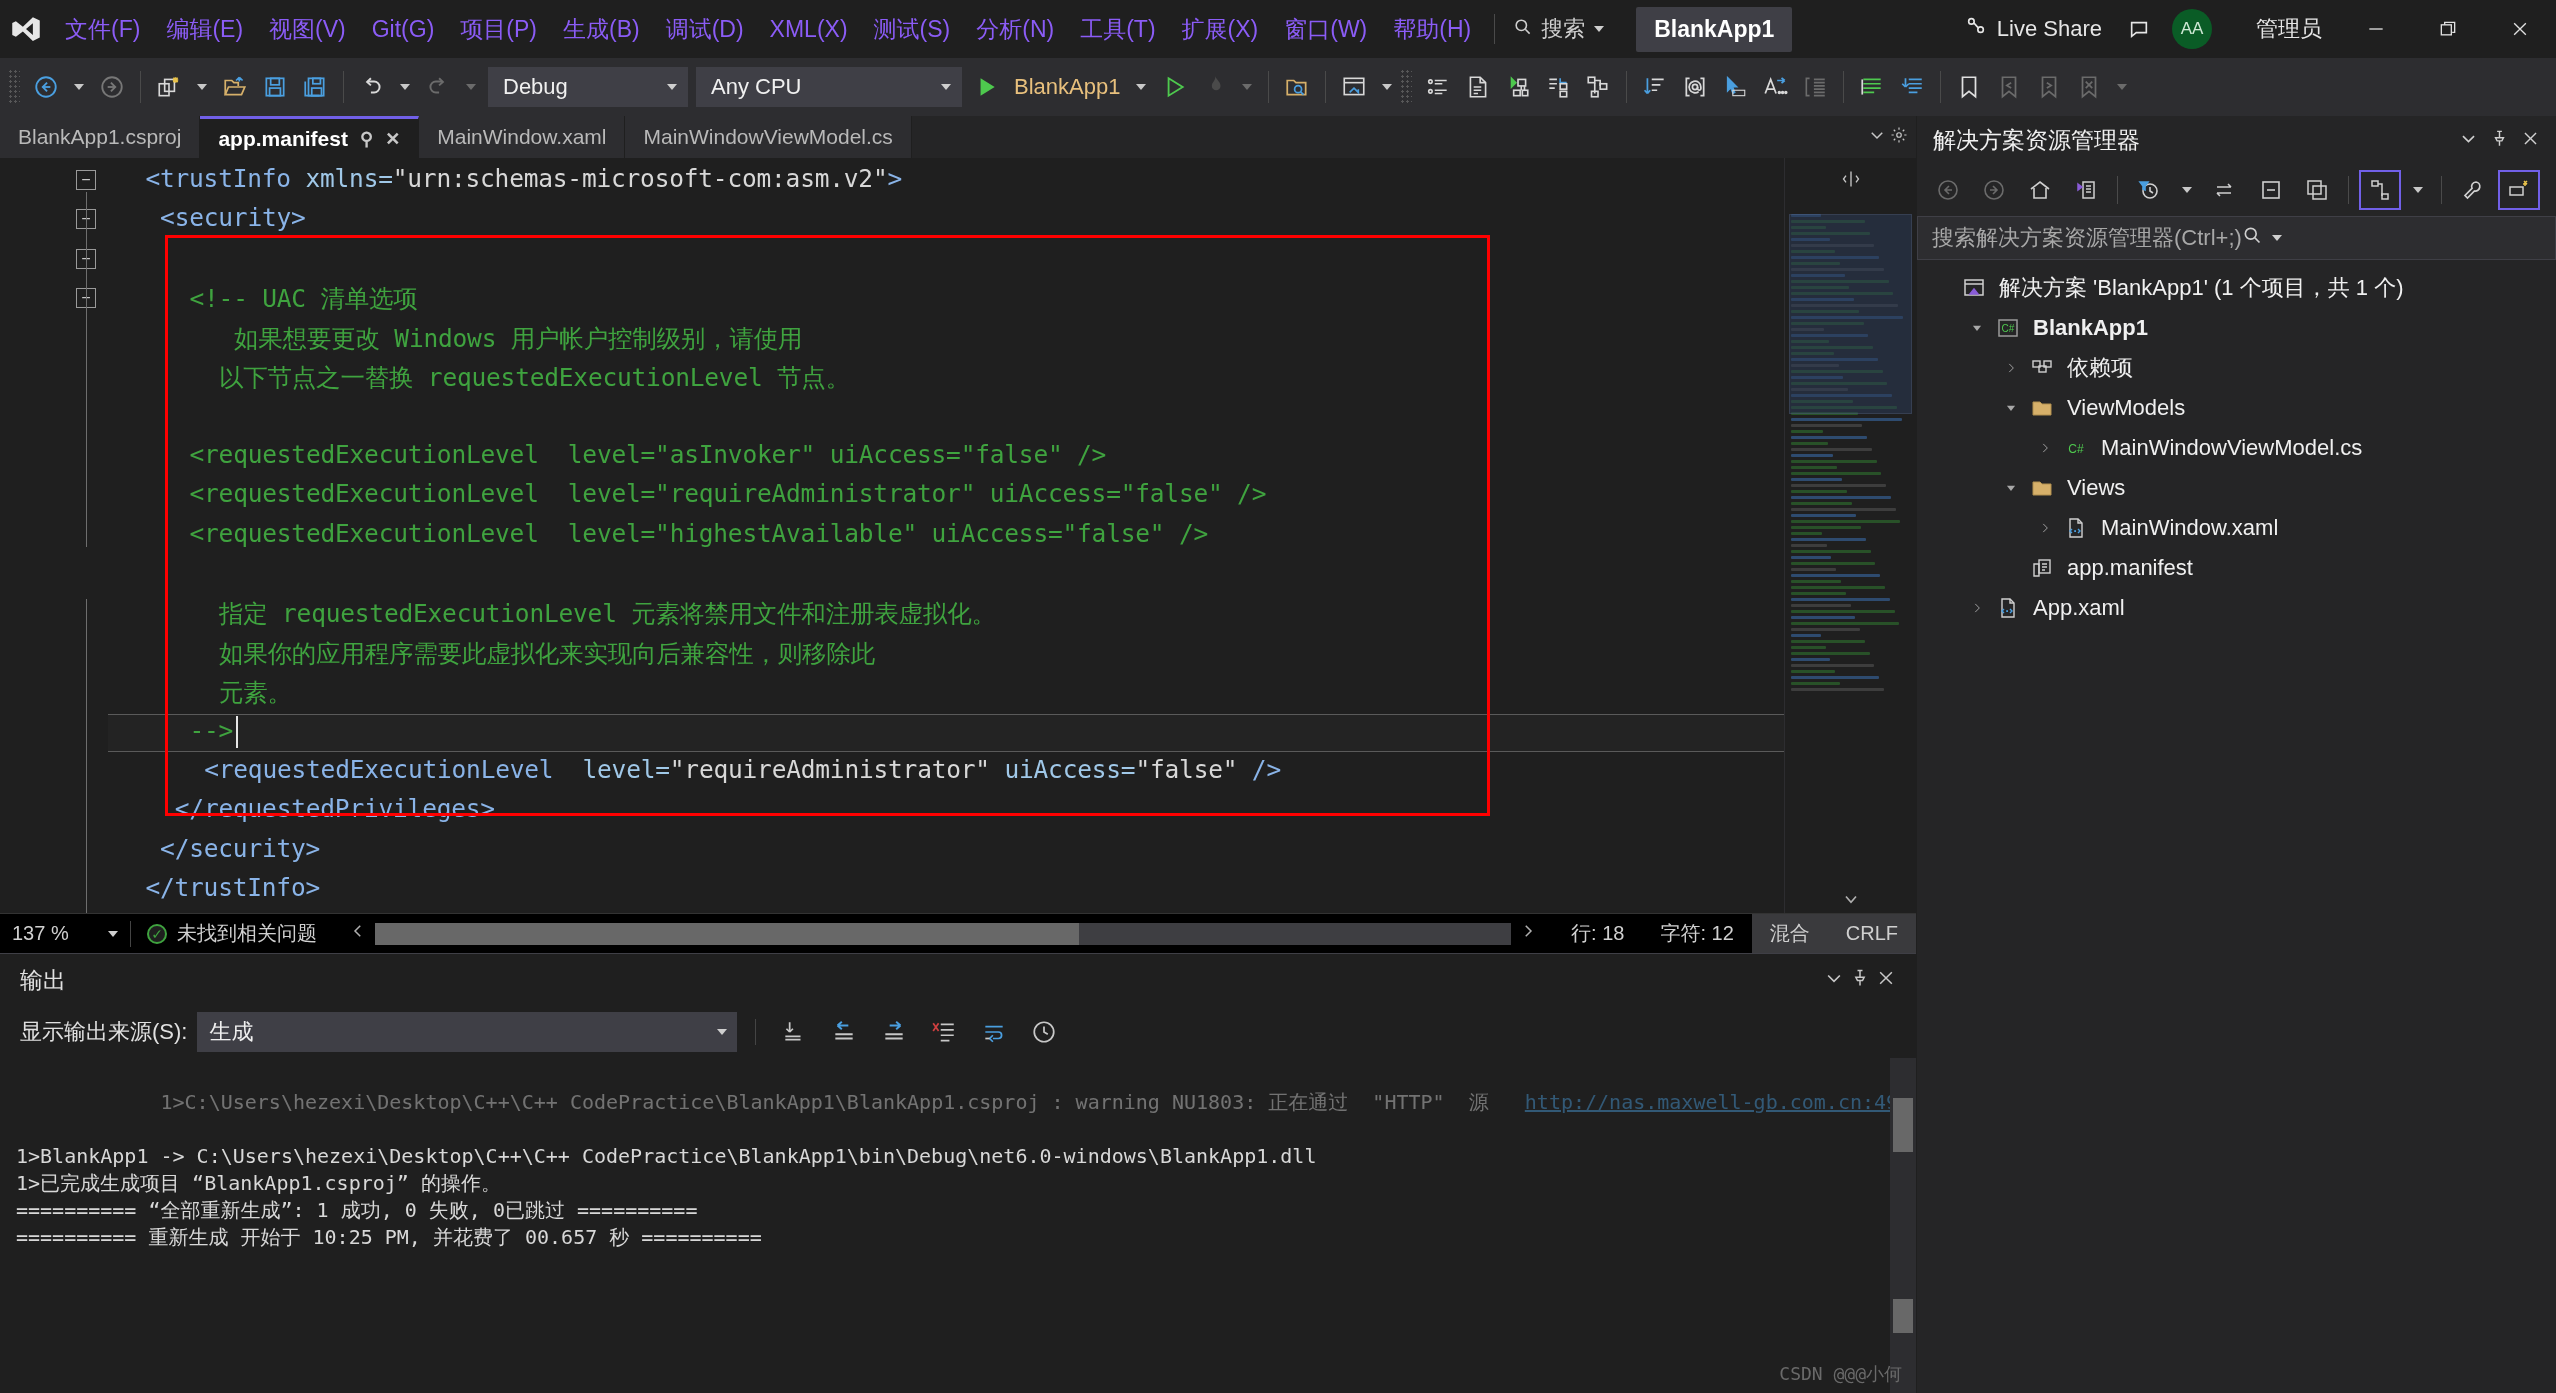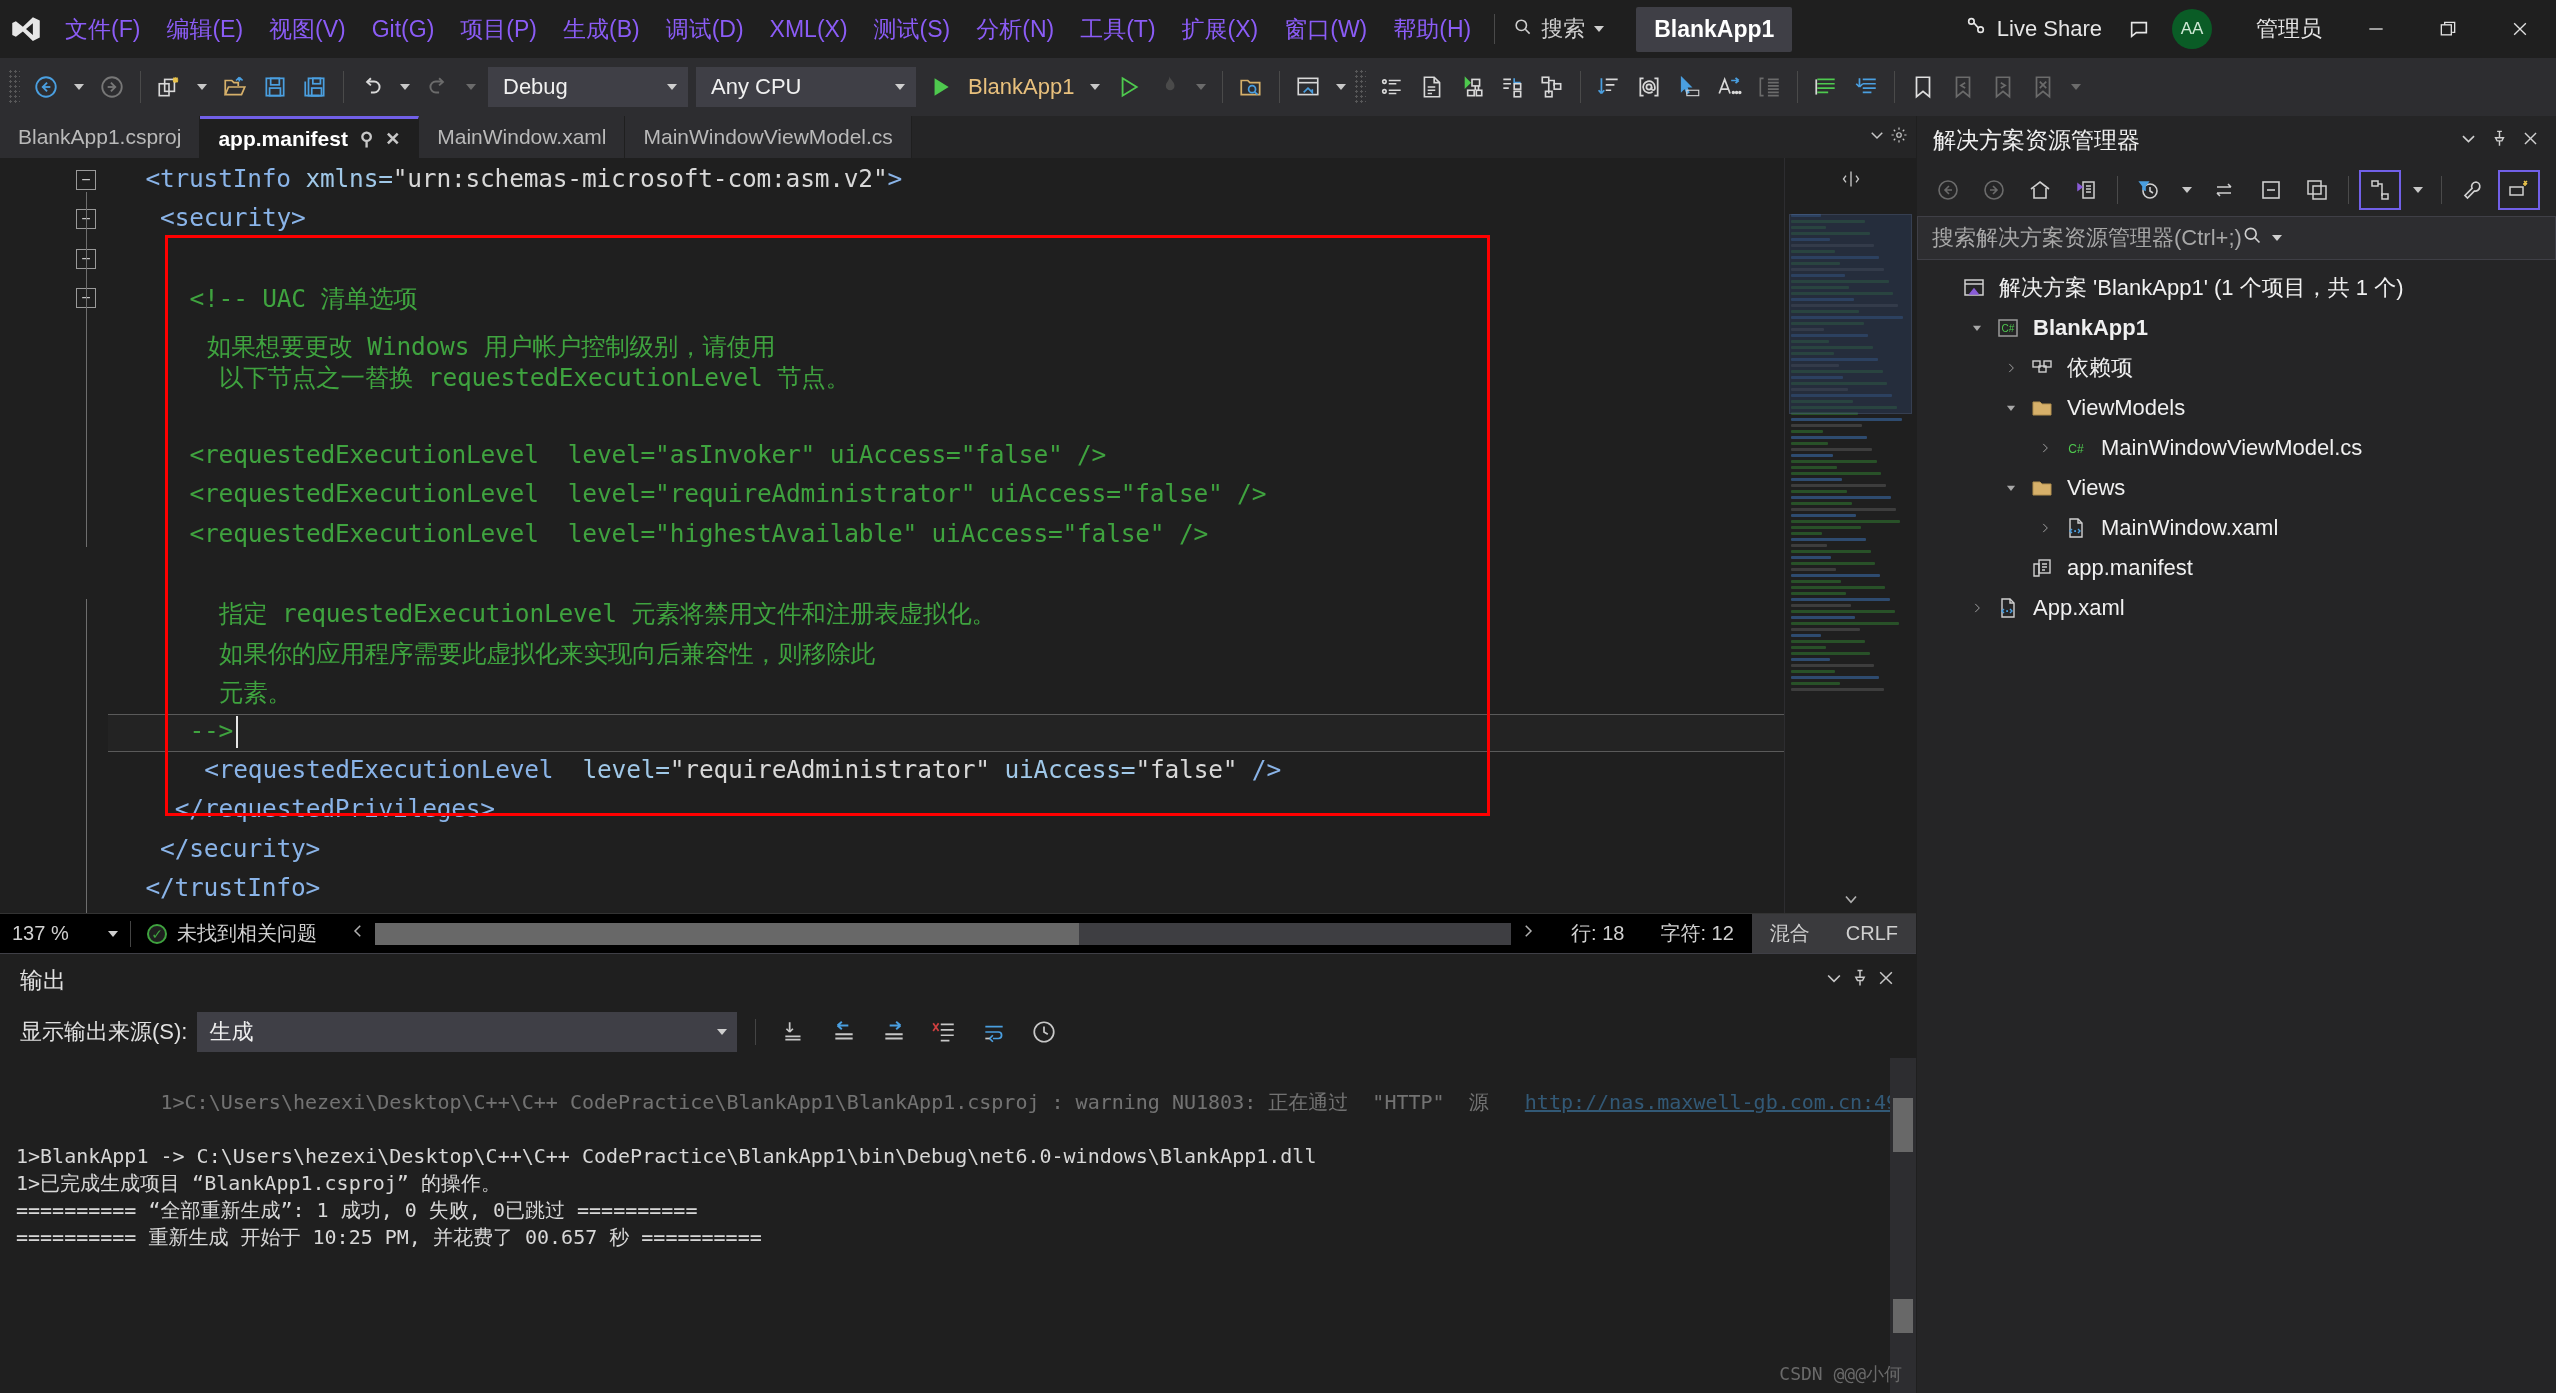--- a/index.html
+++ b/index.html
@@ -57,21 +57,21 @@
   .tbtn svg { width:26px; height:26px; }
   .tsep { width:1px; height:32px; background:#4a4a4a; margin:0 8px; }
   .tdrop { width:0;height:0;border-left:5px solid transparent;border-right:5px solid transparent;border-top:6px solid #c8c8c8; margin:0 8px; }
   .tdrop.dim { border-top-color:#6b6b6b; }
   .combo {
     height:40px; background:#3f3f46; color:#f0f0f0; font-size:22px;
     display:flex; align-items:center; justify-content:space-between; padding:0 10px 0 14px;
     margin:0 4px; border:1px solid #3f3f46;
   }
   .combo.wide { width:200px; }
-  .combo.wider { width:220px; }
+  .combo.wider { width:266px; }
   .run-label { color:#e8c07d; font-size:22px; padding:0 8px; }
 
   
   .body { flex:1; display:flex; min-height:0; }
   .left-col { flex:1; display:flex; flex-direction:column; min-width:0; }
   .editor-area { flex:1; display:flex; flex-direction:column; min-height:0; }
 
   
   .tabstrip { height:42px; flex:0 0 42px; background:#252526; display:flex; align-items:stretch; position:relative; }
   .tab {
@@ -516,21 +516,21 @@
               <div class="fold" style="top: 51.4px; left: 76px;">−</div>
               <div class="fold" style="top: 90.8px; left: 76px;">−</div>
               <div class="fold" style="top: 130.2px; left: 76px;">−</div>
               <div class="foldline" style="left: 86px; top: 34px; height: 355.2px;"></div>
               <div class="foldline" style="left: 86px; top: 440.6px; height: 374.6px;"></div>
             </div>
           <div class="code-pane" id="codepane">
               <div class="code-line" style="top: 6px; left: 37.4px;"><span class="t-tag">&lt;trustInfo </span><span class="t-attr">xmlns=</span><span class="t-str">"urn:schemas-microsoft-com:asm.v2"</span><span class="t-tag">&gt;</span></div>
               <div class="code-line" style="top: 45.4px; left: 52.1px;"><span class="t-tag">&lt;security&gt;</span></div>
               <div class="code-line" style="top: 124.2px; left: 81.5px;"><span class="t-cmt">&lt;!-- UAC 清单选项</span></div>
-              <div class="code-line" style="top: 163.6px; left: 99px; margin-top: 8px;"><span class="t-cmt">如果想要更改 Windows 用户帐户控制级别，请使用</span></div>
+              <div class="code-line" style="top: 163.6px; left: 126px;"><span class="t-cmt">如果想要更改 Windows 用户帐户控制级别，请使用</span></div>
               <div class="code-line" style="top: 203px; left: 110.9px;"><span class="t-cmt">以下节点之一替换 requestedExecutionLevel 节点。</span></div>
               <div class="code-line" style="top: 281.8px; left: 81.5px;"><span class="t-cmt">&lt;requestedExecutionLevel  level="asInvoker" uiAccess="false" /&gt;</span></div>
               <div class="code-line" style="top: 321.2px; left: 81.5px;"><span class="t-cmt">&lt;requestedExecutionLevel  level="requireAdministrator" uiAccess="false" /&gt;</span></div>
               <div class="code-line" style="top: 360.6px; left: 81.5px;"><span class="t-cmt">&lt;requestedExecutionLevel  level="highestAvailable" uiAccess="false" /&gt;</span></div>
               <div class="code-line" style="top: 439.4px; left: 110.9px;"><span class="t-cmt">指定 requestedExecutionLevel 元素将禁用文件和注册表虚拟化。</span></div>
               <div class="code-line" style="top: 478.8px; left: 110.9px;"><span class="t-cmt">如果你的应用程序需要此虚拟化来实现向后兼容性，则移除此</span></div>
               <div class="code-line" style="top: 518.2px; left: 110.9px;"><span class="t-cmt">元素。</span></div>
               <div class="curline" style="top: 555.6px;"></div>
               <div class="code-line" style="top: 557.6px; left: 81.5px;"><span class="t-cmt">--&gt;</span></div>
               <div class="code-line" style="top: 597px; left: 96.2px;"><span class="t-tag">&lt;requestedExecutionLevel </span><span class="t-attr"> level=</span><span class="t-str">"requireAdministrator"</span><span class="t-attr"> uiAccess=</span><span class="t-str">"false"</span><span class="t-tag"> /&gt;</span></div>

